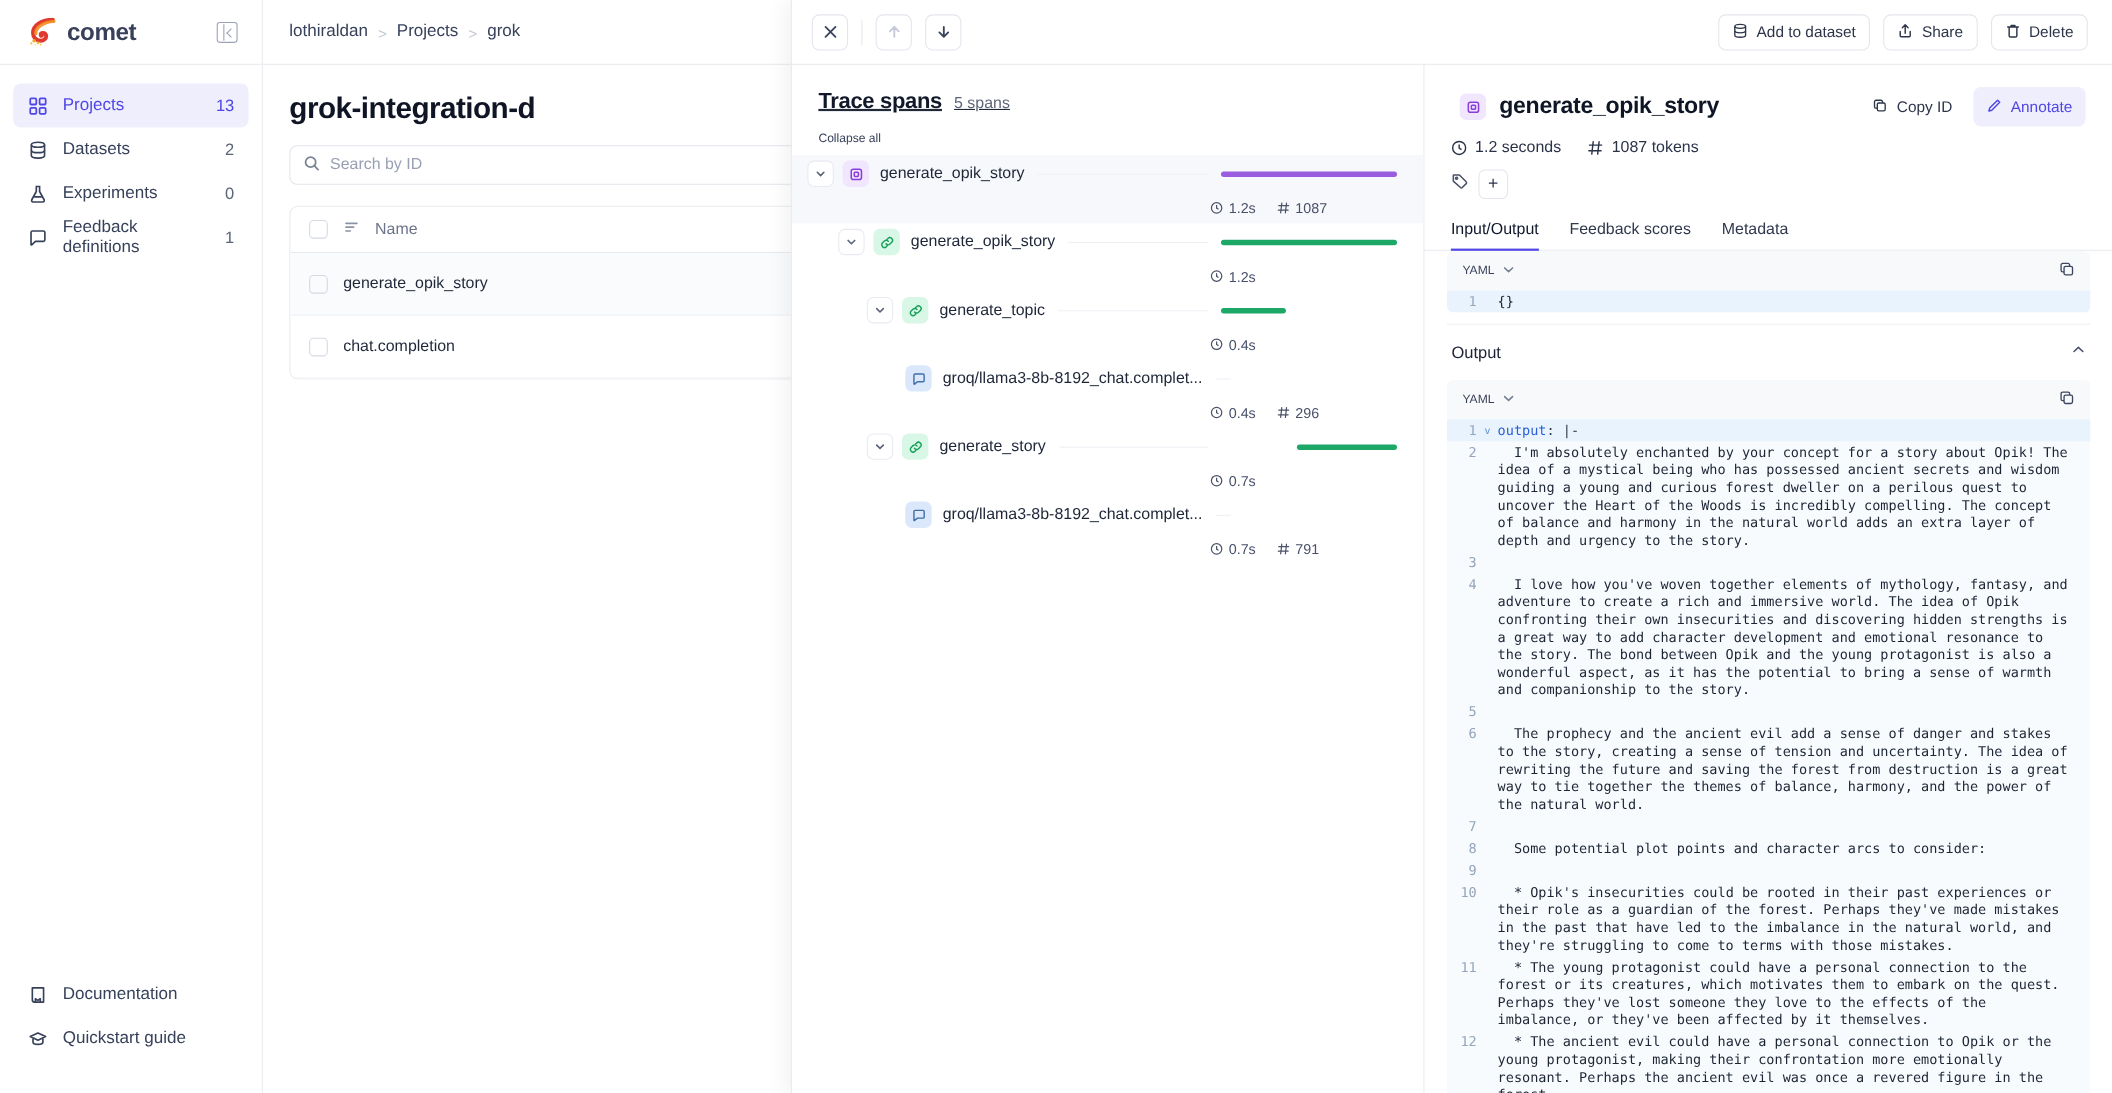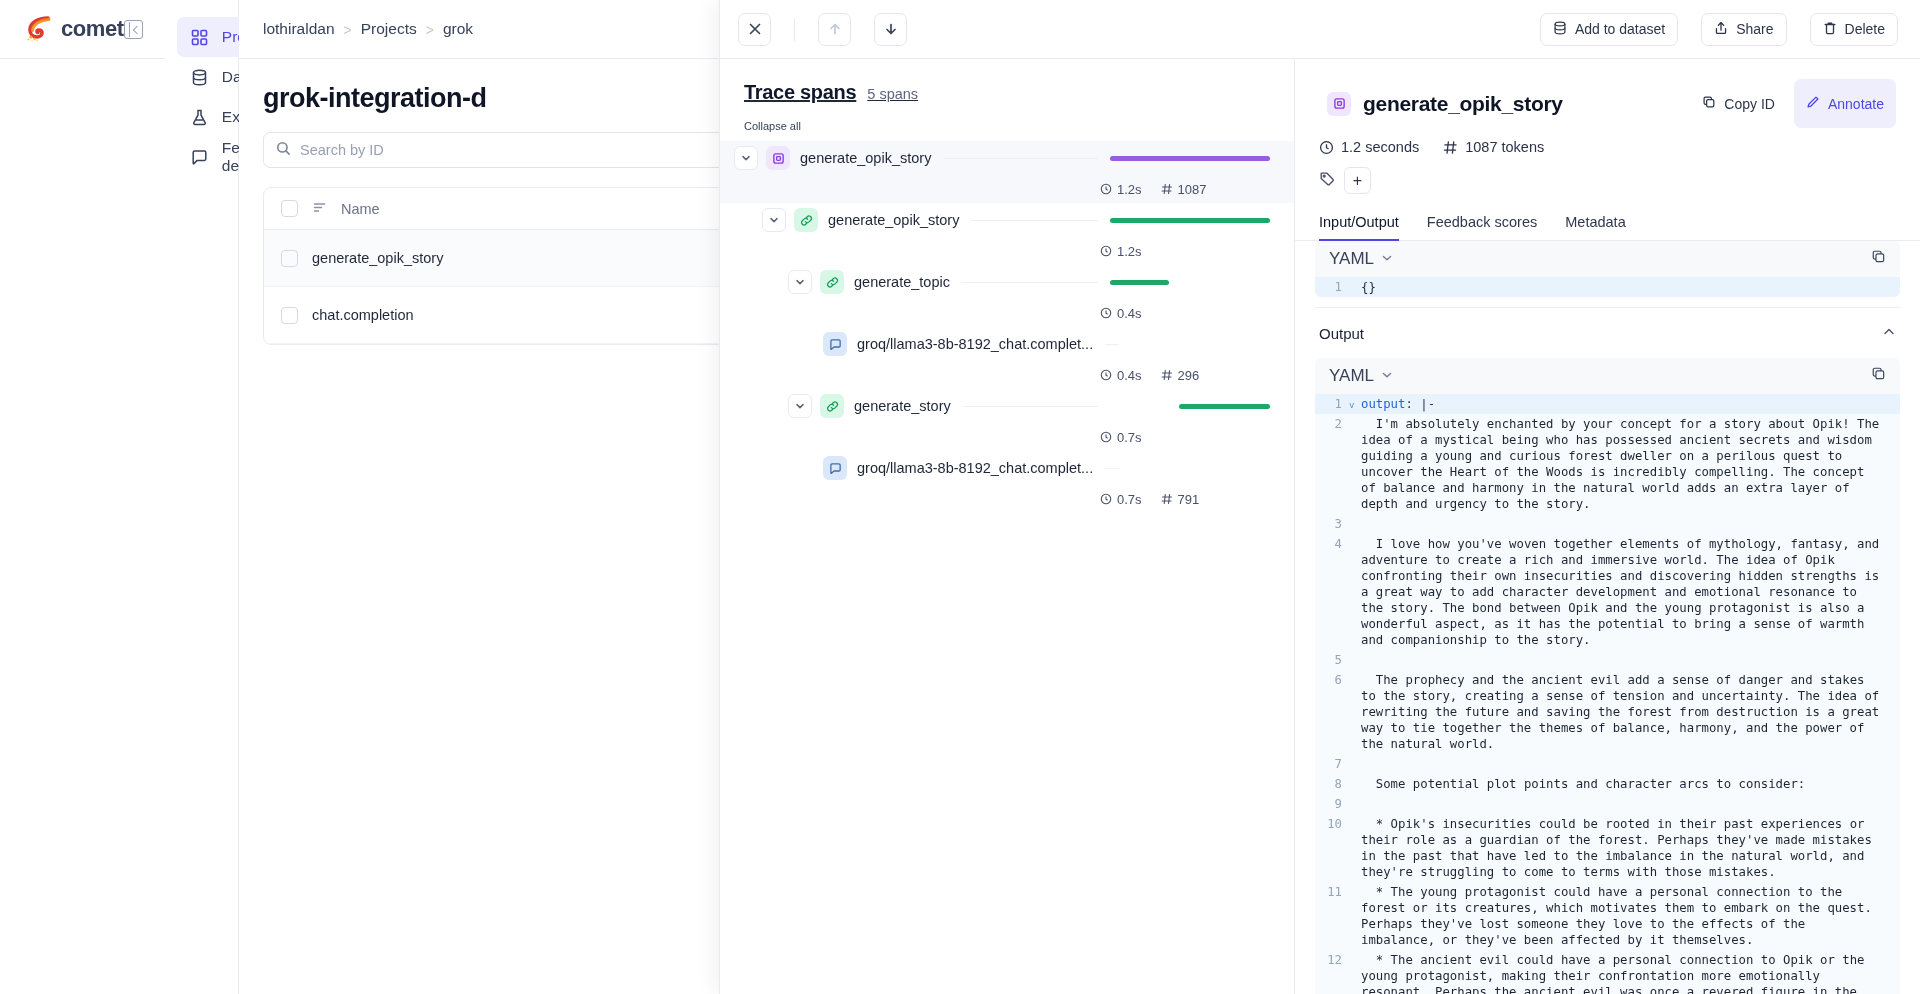--- a/index.html
+++ b/index.html
@@ -9,21 +9,21 @@
     background: #ffffff;
     color: #1f2937;
     overflow: hidden;
   }
   .app { display: flex; width: 1920px; height: 994px; position: relative; }
 
   
   .sidebar {
     width: 239px; height: 994px;
     border-right: 1px solid #e9ebf0;
-    display: flex; flex-direction: row;
+    display: flex; flex-direction: column;
     background: #fff; flex: 0 0 239px;
   }
   .sb-top {
     height: 59px; display: flex; align-items: center;
     justify-content: space-between; padding: 0 22px 0 24px;
     border-bottom: 1px solid #e9ebf0;
   }
   .logo-wrap { display: flex; align-items: center; gap: 7px; }
   .logo-mark { width: 30px; height: 26px; position: relative; }
   .logo-text { font-size: 22px; font-weight: 700; color: #38405b; letter-spacing: -0.4px; }
@@ -88,21 +88,21 @@
 
   
   .overlay {
     position: absolute; left: 480px; top: 0; right: 0; bottom: 0;
     background: #fff; border-left: 1px solid #e9ebf0;
     display: flex; flex-direction: column;
     box-shadow: -5px 0 18px rgba(20,24,40,0.055);
   }
   .ov-header {
     height: 59px; border-bottom: 1px solid #e9ebf0;
-    display: flex; align-items: center; padding: 0 22px 0 18px; gap: 23px;
+    display: flex; align-items: center; padding: 0 22px 0 18px; gap: 12px;
   }
   .icon-btn {
     width: 33px; height: 33px; border: 1px solid #e3e6ed; border-radius: 7px;
     display: flex; align-items: center; justify-content: center;
     cursor: pointer; background: #fff; color: #3c455c;
   }
   .icon-btn.dim { color: #c3c9d6; }
   .vdiv { width: 1px; height: 23px; background: #e5e8ef; }
   .ov-header-spacer { flex: 1; }
   .tb-btn {
@@ -156,21 +156,21 @@
   .detail { flex: 1; display: flex; flex-direction: column; min-width: 0; min-height: 0; }
   .det-head { padding: 20px 24px 0 24px; }
   .det-title-row { display: flex; align-items: center; }
   .det-title-row h1 { font-size: 21px; font-weight: 700; color: #0e1525; letter-spacing:-0.3px; margin-left: 12px; }
   .det-head-spacer { flex: 1; }
   .ghost-btn {
     height: 32px; display: flex; align-items: center; gap: 8px; padding: 0 11px;
     font-size: 14px; color: #2d3549; border-radius: 7px; cursor: pointer; background: #fff;
   }
   .accent-btn {
-    height: 49px; display: flex; align-items: center; gap: 8px; padding: 0 12px;
+    height: 36px; display: flex; align-items: center; gap: 8px; padding: 0 12px;
     font-size: 14px; color: #4f46e5; border-radius: 7px; cursor: pointer; background: #eeeefd;
     margin-left: 8px;
   }
   .det-stats { display: flex; align-items: center; gap: 24px; margin-top: 11px; font-size: 14.5px; color: #2b3349; }
   .det-stat { display: flex; align-items: flex-end; gap: 7px; }
   .det-tags { display: flex; align-items: center; gap: 9px; margin-top: 12px; color: #4a5268; }
   .plus-btn {
     width: 27px; height: 27px; border: 1px solid #e3e6ed; border-radius: 6px;
     display: flex; align-items: center; justify-content: center; cursor: pointer;
     color: #2d3549; font-size: 16px; line-height: 1;
@@ -183,21 +183,21 @@
   .tab.active { color: #0f172a; border-bottom-color: #4f46e5; }
   .det-scroll { flex: 1; overflow-y: auto; min-height: 0; }
   .sect-head {
     height: 50px; display: flex; align-items: center; padding: 0 24px;
     font-size: 15px; color: #1b2335;
   }
   .sect-head .sp { flex: 1; }
   .code-block { margin: 0 20px; border-radius: 6px; overflow: hidden; }
   .code-top {
     height: 36px; background: #f8f9fb; display: flex; align-items: center;
-    padding: 0 14px; font-size: 17px; color: #39415a; gap: 7px;
+    padding: 0 14px; font-size: 11px; color: #39415a; gap: 7px;
   }
   .code-top .sp { flex: 1; }
   .code-body { background: #f8fbfe; }
   .cline { display: flex; font-family: "DejaVu Sans Mono", monospace; font-size: 12.3px; line-height: 16px; }
   .cline.hl { background: #e9f3fd; }
   .lno {
     width: 34px; flex: 0 0 34px; text-align: right; padding-right: 7px;
     color: #93a4bb; user-select: none; padding-top: 2px; padding-bottom: 2px;
   }
   .lfold { width: 12px; flex: 0 0 12px; color: #5b8fd0; font-size: 9px; padding-top: 3px; }

